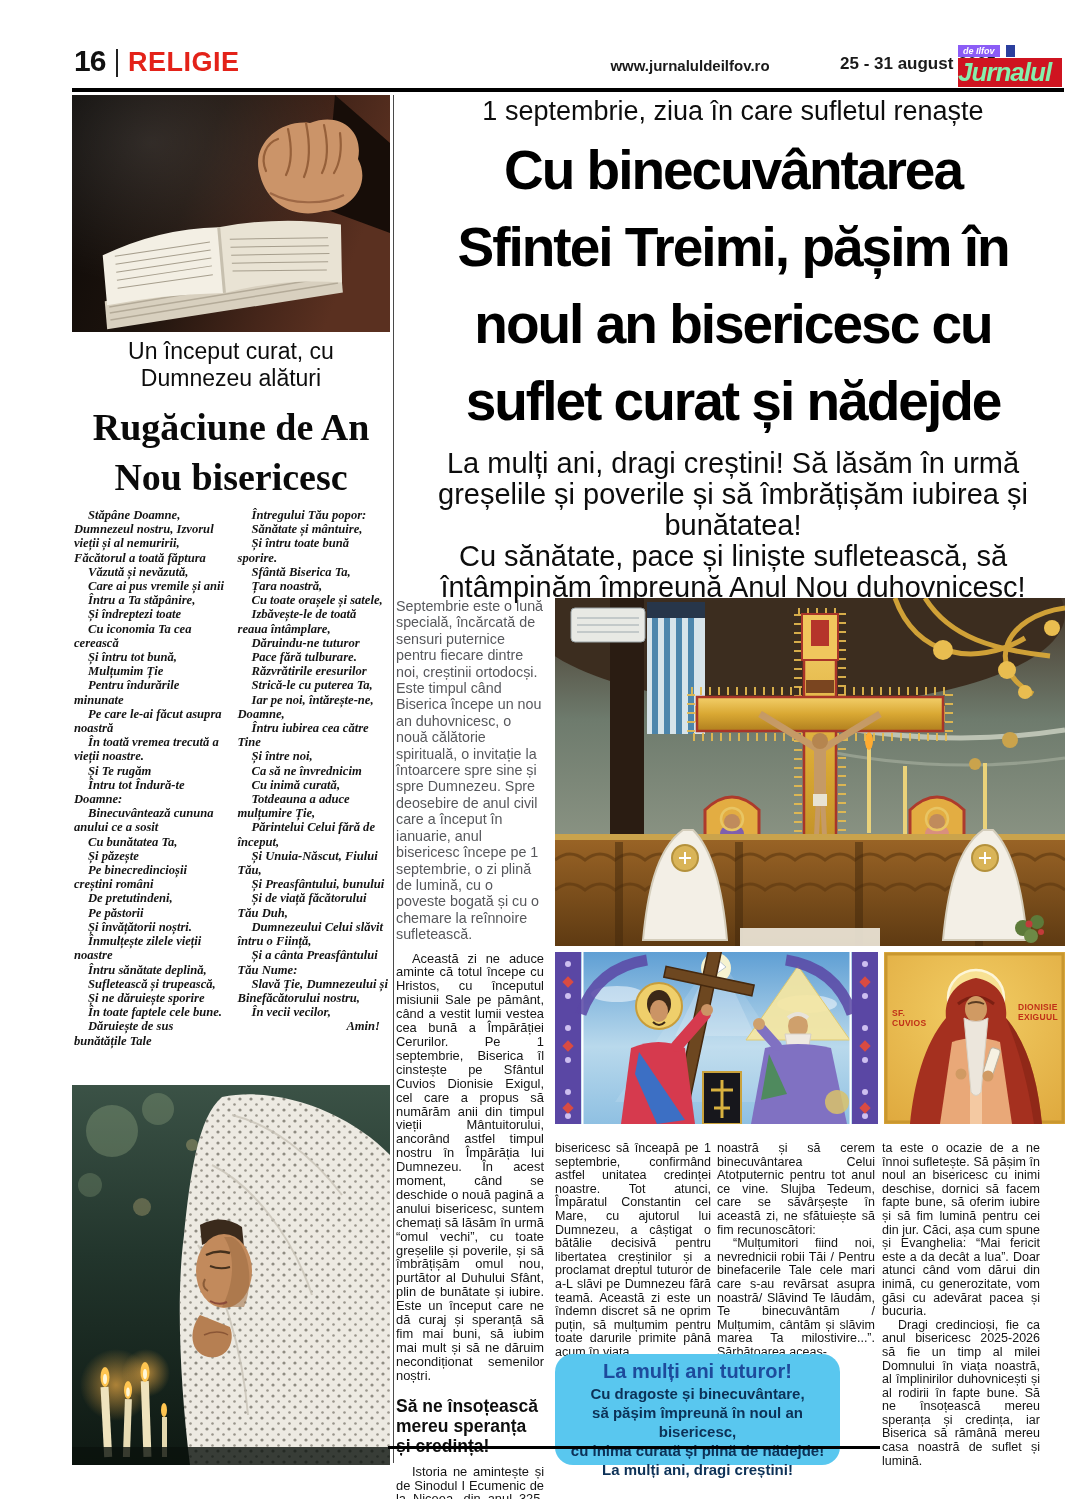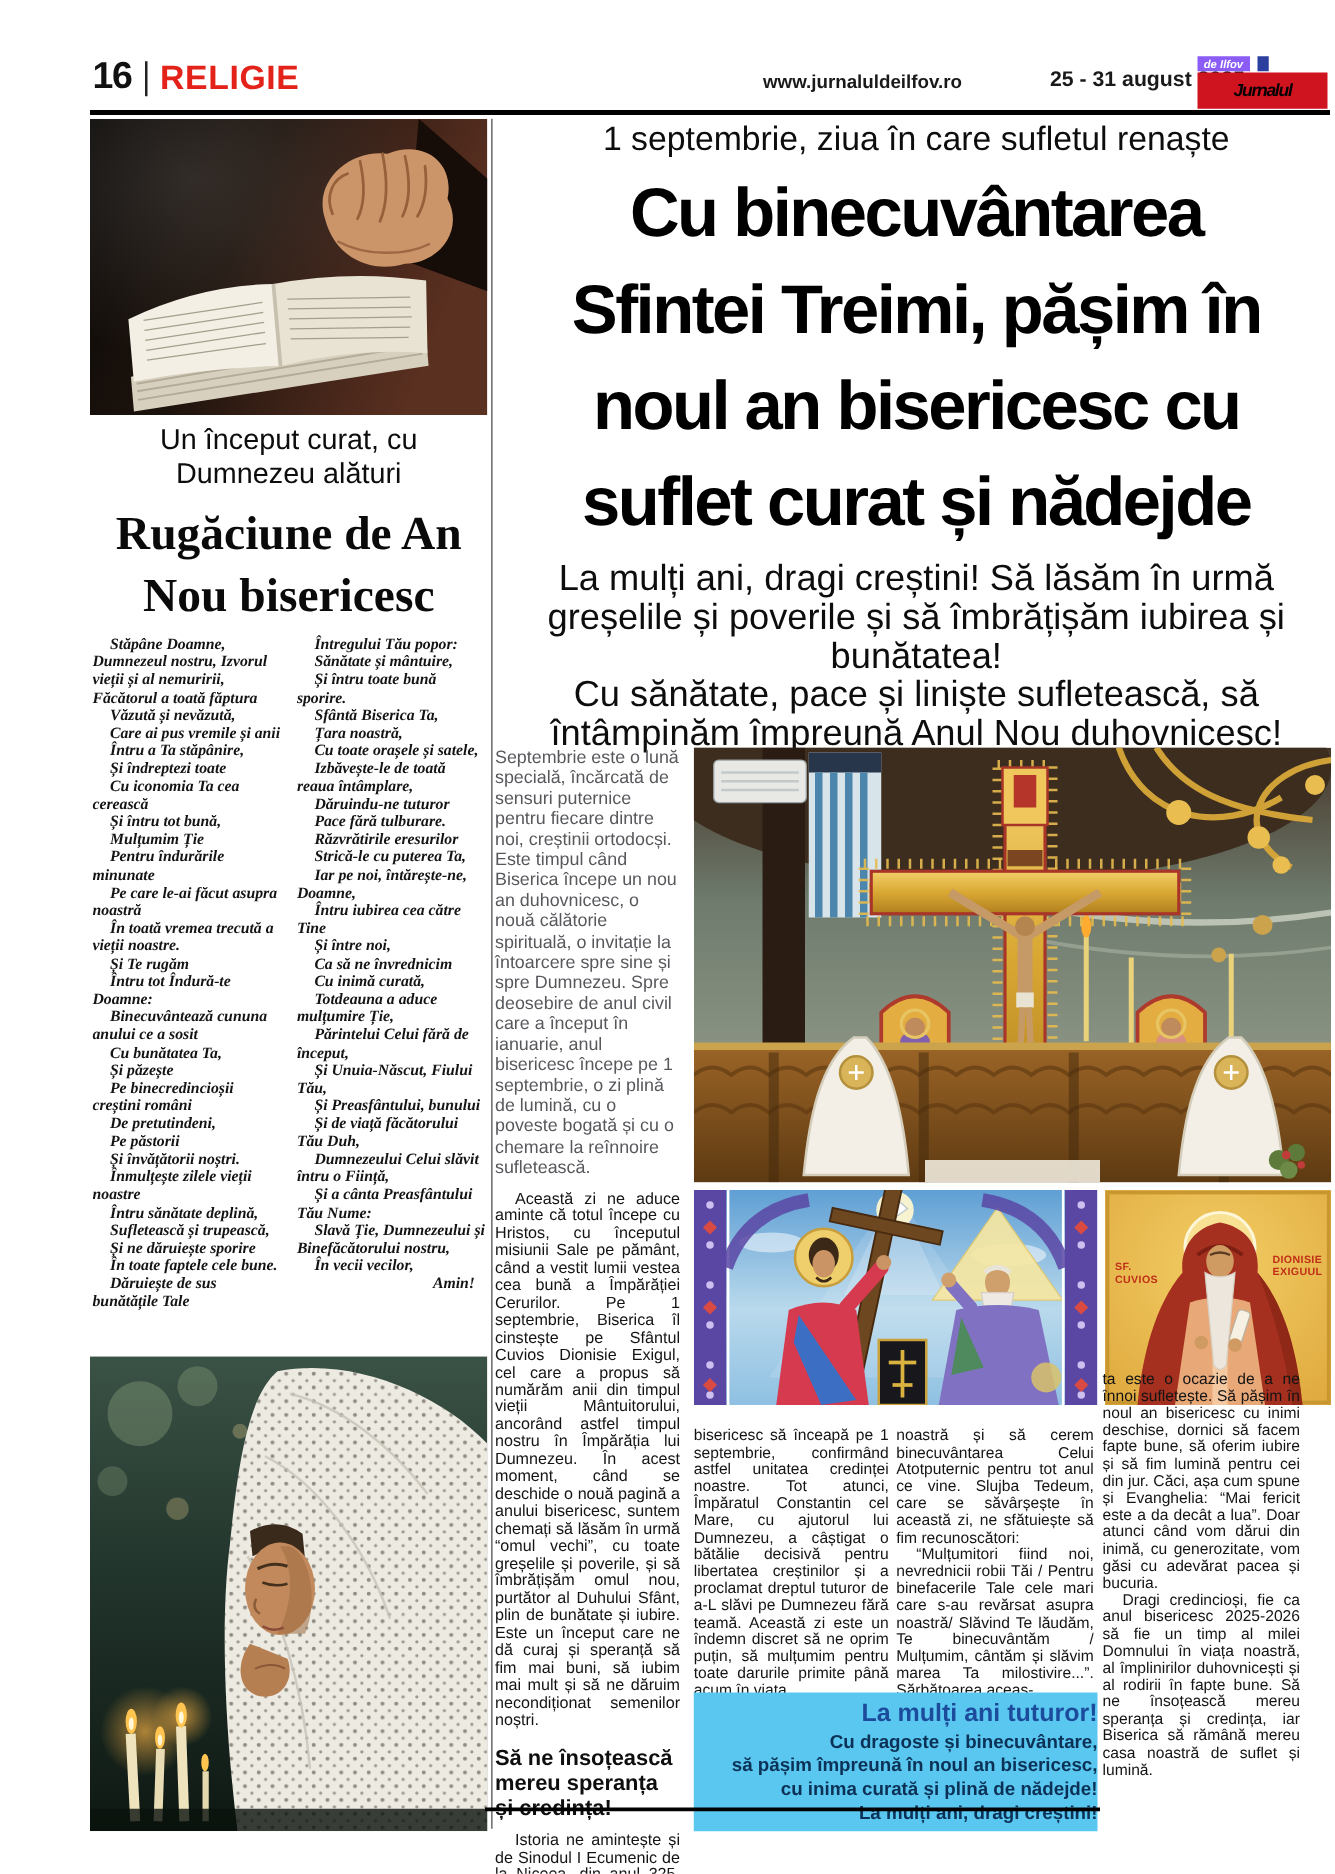--- a/index.html
+++ b/index.html
@@ -9,22 +9,22 @@
   
   #page-number{left:74px;top:44px;font-size:30px;font-weight:bold;letter-spacing:-1px;}
   #section-divider{left:116px;top:49px;width:2px;height:28px;background:#222;}
   #section-name{left:128px;top:47px;font-size:27px;font-weight:bold;color:#e32219;letter-spacing:.5px;}
   #website{left:560px;top:57px;width:260px;text-align:center;font-size:15px;font-weight:bold;color:#1a1a1a;}
   #date-range{left:840px;top:54px;font-size:17px;font-weight:bold;color:#1a1a1a;}
   #logo{left:958px;top:45px;width:104px;height:42px;}
   #logo .tab{position:absolute;left:0;top:0;background:#8b5cf6;color:#fff;font-size:9px;
              font-weight:bold;font-style:italic;padding:1px 5px;line-height:10px;}
   #logo .bluebar{position:absolute;left:48px;top:0;width:9px;height:12px;background:#2b3f9e;}
-  #logo .main{position:absolute;left:0;bottom:0;width:104px;height:29px;background:#cf1420;color:#000000;
-              font-weight:bold;font-style:italic;font-size:14px;text-align:center;line-height:28px;letter-spacing:-1px;}
+  #logo .main{position:absolute;left:0;bottom:0;width:104px;height:29px;background:#cf1420;color:#86efac;
+              font-weight:bold;font-style:italic;font-size:26px;line-height:28px;letter-spacing:-1px;}
   #header-rule{left:72px;top:88px;width:992px;height:4px;background:#000;}
   #column-divider{left:393px;top:95px;width:1px;height:1368px;background:#4a4a4a;}
   
   #photo-hands{left:72px;top:95px;width:318px;height:237px;overflow:hidden;}
   #left-kicker{left:72px;top:338px;width:318px;text-align:center;font-size:23px;line-height:27px;color:#0d0d0d;}
   #left-headline{left:72px;top:402px;width:318px;text-align:center;font-family:"Liberation Serif",serif;
                  font-weight:bold;font-size:38px;line-height:50px;color:#0a0a0a;}
   #prayer{left:74px;top:508px;width:314px;height:566px;overflow:hidden;
           column-count:2;column-gap:13px;
           font-family:"Liberation Serif",serif;font-style:italic;font-weight:bold;
@@ -41,32 +41,32 @@
   
   #narrow-col{left:396px;top:598px;width:148px;}
   .intro{font-size:14.3px;line-height:16.4px;color:#57585c;margin:0;}
   .body-p{font-size:12.9px;line-height:13.9px;text-align:justify;color:#141414;margin:9px 0 0 0;text-indent:16px;}
   .crosshead{font-size:17.5px;line-height:20px;font-weight:bold;color:#0e0e0e;margin:13px 0 0 0;}
   .bcol{font-size:12.5px;line-height:13.6px;text-align:justify;color:#141414;overflow:hidden;margin-top:12px;}
   .bcol p{margin:0;}
   .bcol p + p{text-indent:16px;}
   #col1{left:555px;top:1130px;width:156px;height:220px;}
   #col2{left:717px;top:1130px;width:158px;height:220px;}
-  #col3{left:882px;top:1085px;width:158px;height:335px;}
+  #col3{left:882px;top:1130px;width:158px;height:335px;}
   
   #photo-altar{left:555px;top:598px;width:510px;height:348px;overflow:hidden;}
   #icon-trinity{left:555px;top:952px;width:323px;height:172px;overflow:hidden;}
   #icon-saint{left:884px;top:952px;width:181px;height:172px;overflow:hidden;}
   .icon-label{position:absolute;color:#c03018;font-weight:bold;font-size:8.5px;line-height:10px;
               text-transform:uppercase;letter-spacing:.3px;}
   #saint-label-left{left:892px;top:1008px;width:36px;}
   #saint-label-right{left:1018px;top:1002px;width:46px;}
   
-  #blessing-box{left:555px;top:1354px;width:323px;height:111px;background:#59c7ef;text-align:right;
-                box-sizing:border-box;padding-top:5px;}
+  #blessing-box{left:555px;top:1354px;width:285px;height:111px;background:#59c7ef;text-align:center;
+                box-sizing:border-box;padding-top:5px;border-radius:18px;}
   #blessing-box .box-title{margin:1px 0 1px 0;font-size:20px;font-weight:bold;color:#1d4b9c;}
   #blessing-box p{margin:0;font-size:15px;line-height:19px;font-weight:bold;color:#0c3157;}
   #bottom-rule{left:388px;top:1446px;width:492px;height:3px;background:#000;}
   svg{display:block;}
 </style>
 </head>
 <body>
 
 <div class="abs" id="page-number">16</div>
 <div class="abs" id="section-divider"></div>

